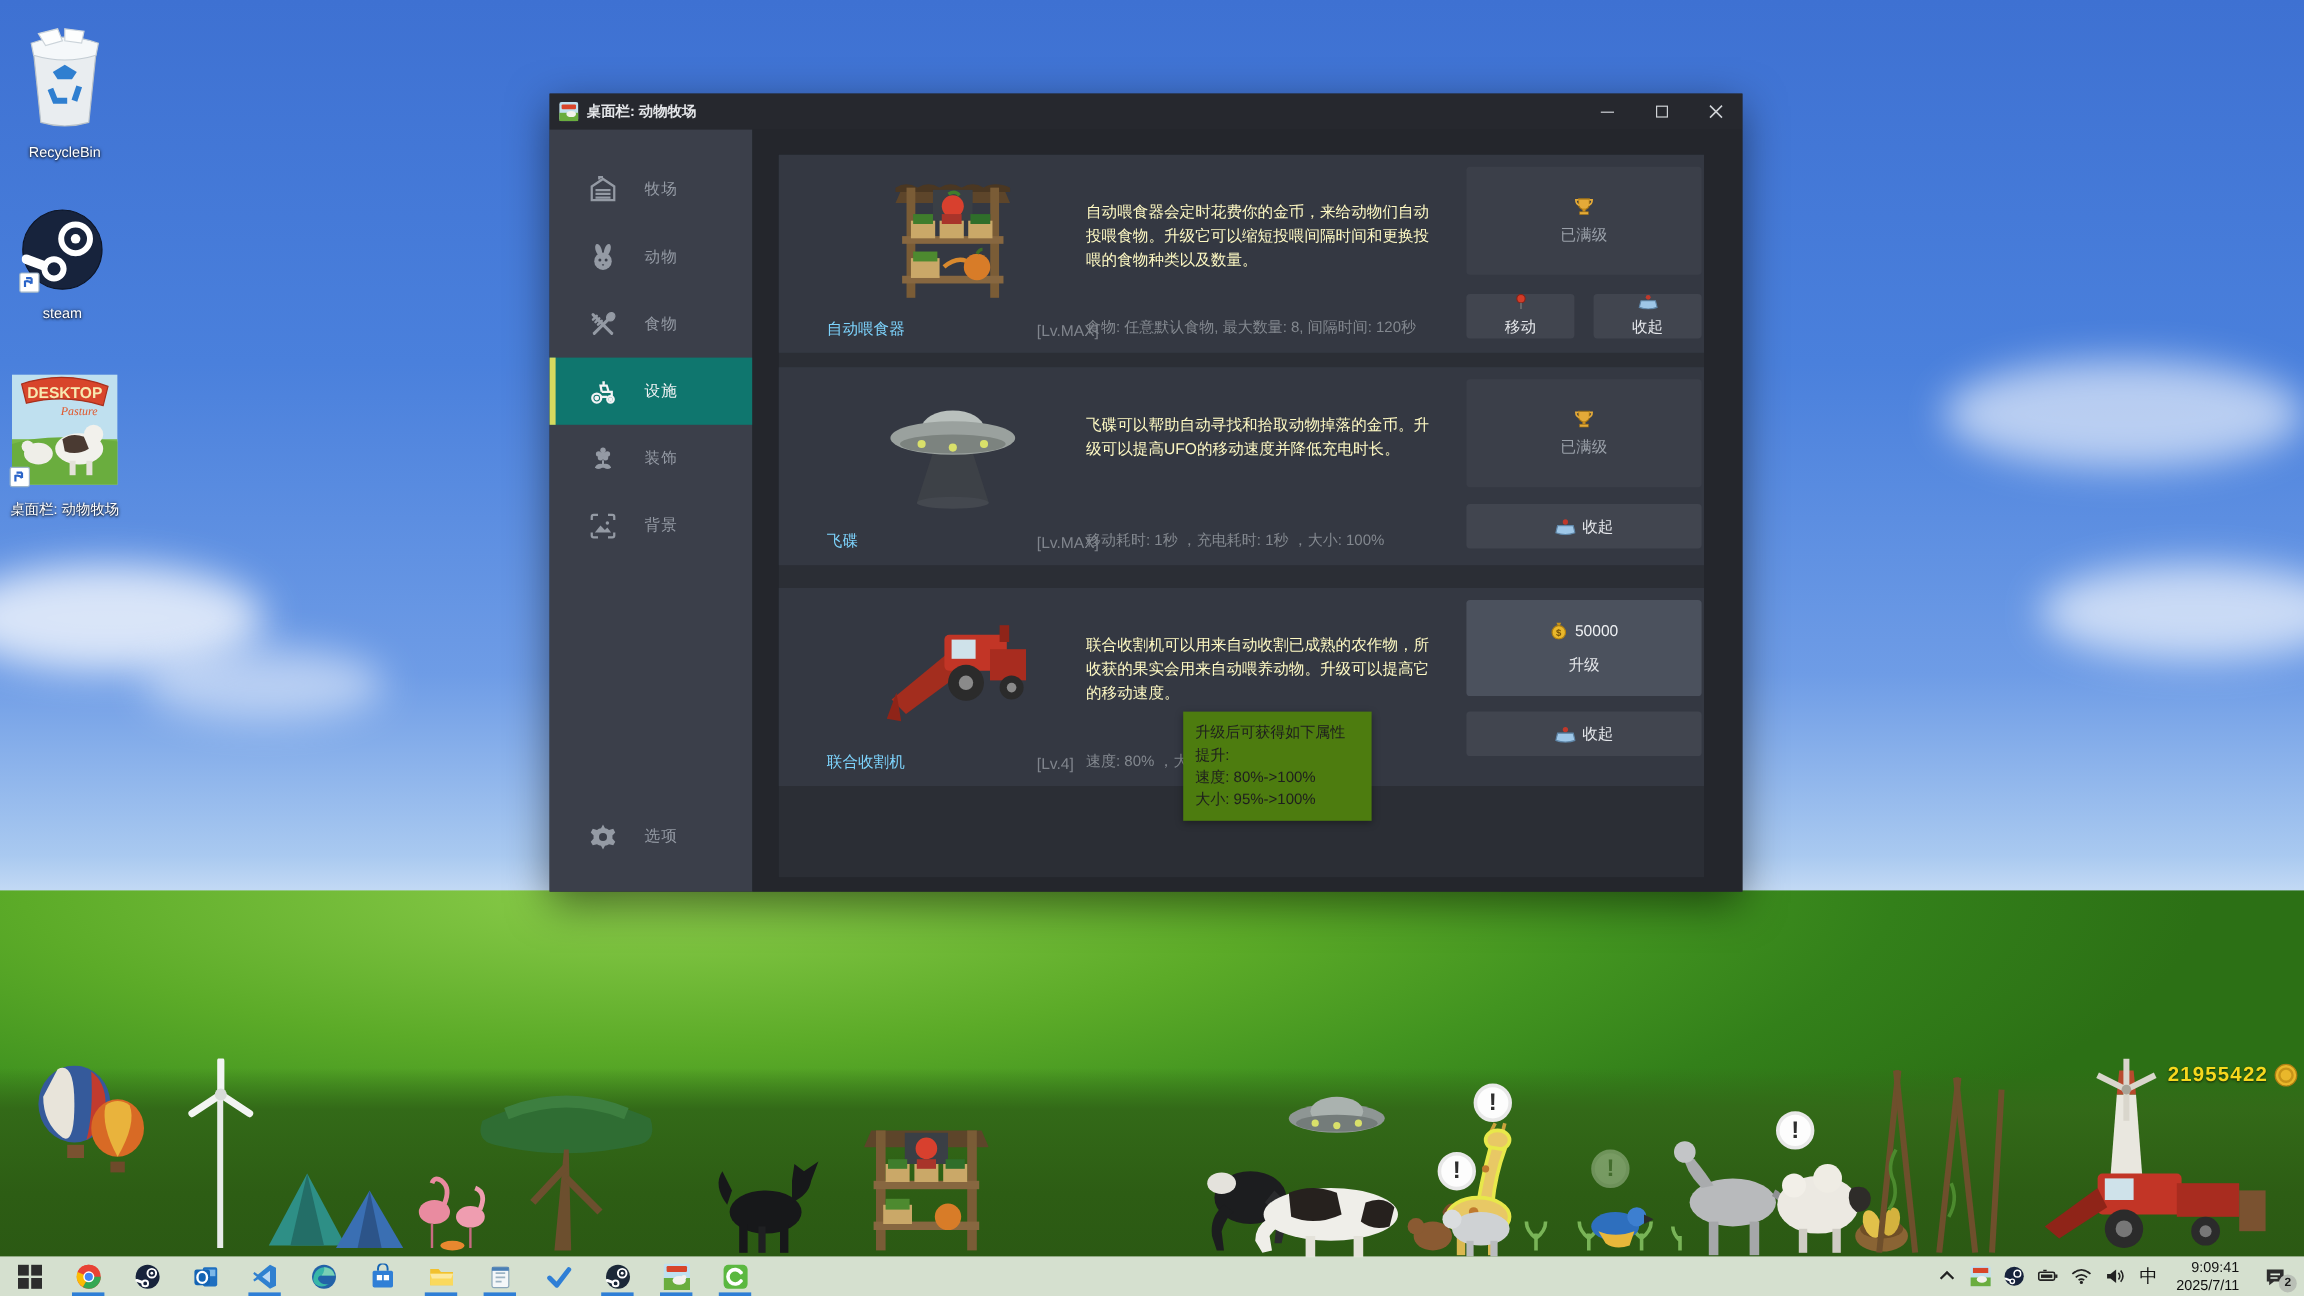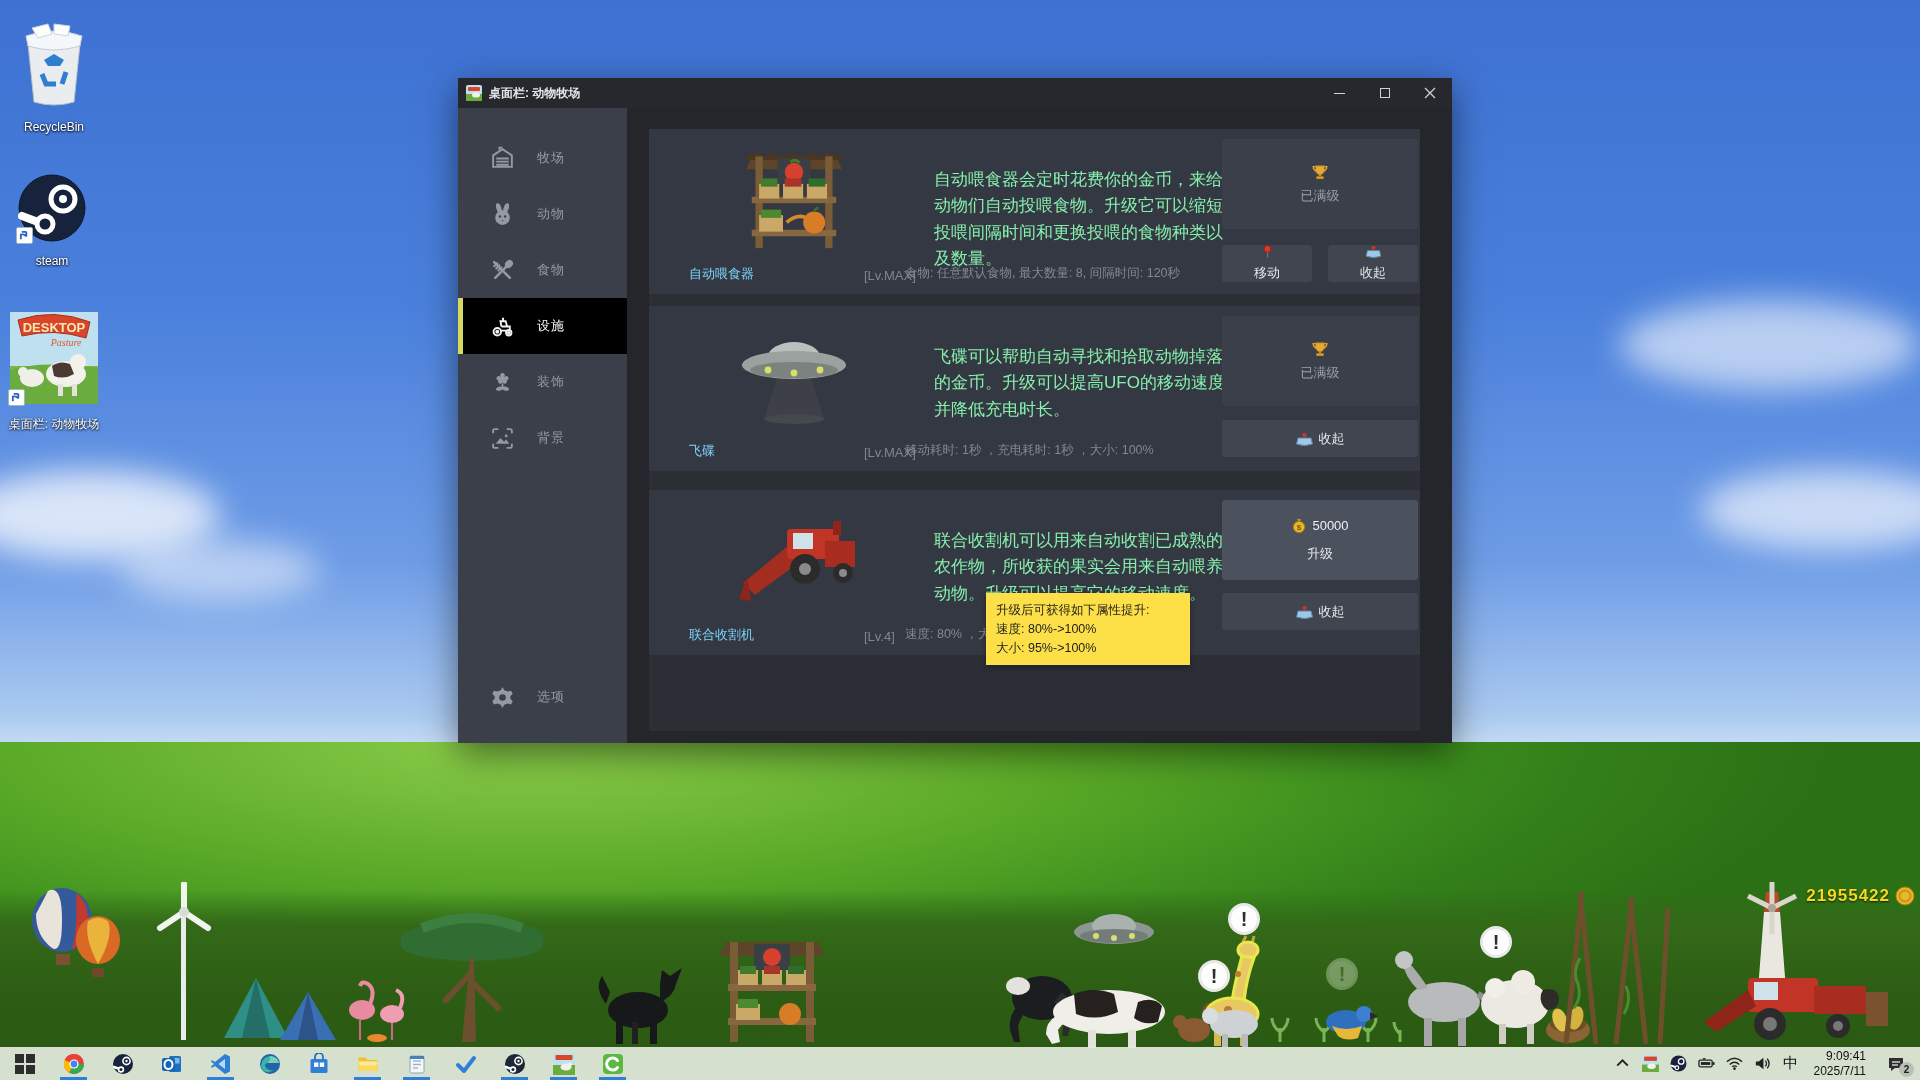--- a/index.html
+++ b/index.html
@@ -40,48 +40,48 @@
   .titlebar .t-icon { width:16px; height:16px; margin-right:7px; }
   .titlebar .t-text { font-size:12px; font-weight:bold; color:#e4e6e9; }
   .win-controls { position:absolute; right:0; top:0; height:30px; display:flex; }
   .win-btn { width:45px; height:30px; display:flex; align-items:center; justify-content:center; cursor:pointer; }
   .glyph-min { width:11px; height:1px; background:#cfd2d6; display:block; }
   .glyph-max { width:10px; height:10px; border:1px solid #cfd2d6; display:block; }
 
   .sidebar { position:absolute; left:0; top:30px; bottom:0; width:169px; background:#3b3f4a; }
   .side-item { position:relative; height:56px; display:flex; align-items:center; gap:22px; padding-left:32px; color:#949aa4; cursor:pointer; }
   .side-item .s-label { font-size:13px; letter-spacing:1px;text-align:center; }
-  .side-item.selected { background:#000000; color:#f2f3f5; }
+  .side-item.selected { background:#0f766e; color:#f2f3f5; }
   .side-item.selected::before { content:""; position:absolute; left:0; top:0; bottom:0; width:5px; background:#d6d95f; }
   .side-item svg { width:25px; height:25px; flex:none; }
   .side-options { position:absolute; left:0; bottom:18px; width:100%; }
 
   .content { position:absolute; left:169px; top:30px; right:0; bottom:0; background:#24262c; }
   .panel { position:absolute; left:22px; top:21px; width:771px; height:602px; background:#2b2e35; }
   .facility-row { position:absolute; left:0; width:771px; height:165px; background:#343842; }
 
   .item-img { position:absolute; left:80px; top:6px; width:130px; height:115px; display:flex; align-items:flex-end; justify-content:center; }
   .item-name { position:absolute; left:40px; bottom:11px; width:170px; text-align:left; color:#7dd3fc; font-size:13px; }
   .item-level { position:absolute; left:215px; bottom:11px; color:#80858d; font-size:13px; }
-  .item-desc { position:absolute; left:256px; top:38px; width:292px; font-size:17px; line-height:1.55; color:#86efac;margin-left:29px; }
+  .item-desc { position:absolute; left:256px; top:38px; width:292px; font-size:13px; line-height:1.55; color:#fef9c3; }
   .item-stats { position:absolute; left:256px; bottom:12px; width:305px; font-size:12.5px; color:#83888f; }
 
   .btn { cursor:pointer; border-radius:3px; display:flex; align-items:center; justify-content:center; gap:6px;flex-direction:column; }
   .btn-status { position:absolute; left:573px; top:10px; width:196px; height:90px; background:#3b3f49; color:#9aa0a9; font-size:13px; }
   .btn-small { position:absolute; top:116px; width:90px; height:37px; background:#41454f; color:#e4e6ea; font-size:13px; }
   .btn-move { left:573px; }
   .btn-collapse-half { left:679px; }
   .btn-wide { position:absolute; left:573px; width:196px; height:37px; background:#41454f; color:#e4e6ea; font-size:13px; cursor:pointer;
      border-radius:3px; display:flex; align-items:center; justify-content:center; gap:6px; }
   .btn-upgrade { position:absolute; left:573px; top:10px; width:196px; height:80px; background:#4b515d; border-radius:3px;
      display:flex; flex-direction:column; align-items:center; justify-content:center; gap:12px; cursor:pointer; }
   .btn-upgrade .cost { display:flex; align-items:center; gap:5px; color:#eef0f3; font-size:13px; }
   .btn-upgrade .uplabel { color:#e4e6ea; font-size:13px; }
 
-  .tooltip { position:absolute; left:986px; top:593px; width:204px; background:#fde047; color:#1e1e1e;
+  .tooltip { position:absolute; left:986px; top:593px; width:157px; background:#4d7c0f; color:#1e1e1e;
      font-size:12.5px; line-height:1.5; padding:8px 10px; z-index:60; box-shadow:0 2px 6px rgba(0,0,0,.35); }
 
   
   .taskbar { position:absolute; left:0; top:1047px; width:1920px; height:33px; background:rgba(226,235,222,.93);
      display:flex; align-items:center; z-index:80; }
   .tb-left { display:flex; align-items:center; height:100%; }
   .tb-icon { position:relative; width:49px; height:33px; display:flex; align-items:center; justify-content:center; cursor:pointer; }
   .tb-icon svg { width:22px; height:22px; }
   .tb-icon.running::after { content:""; position:absolute; left:11px; right:11px; bottom:0; height:3px; background:#2f7fd6; }
   .tray { position:absolute; right:0; top:0; height:33px; display:flex; align-items:center; gap:2px; padding-right:4px; }

